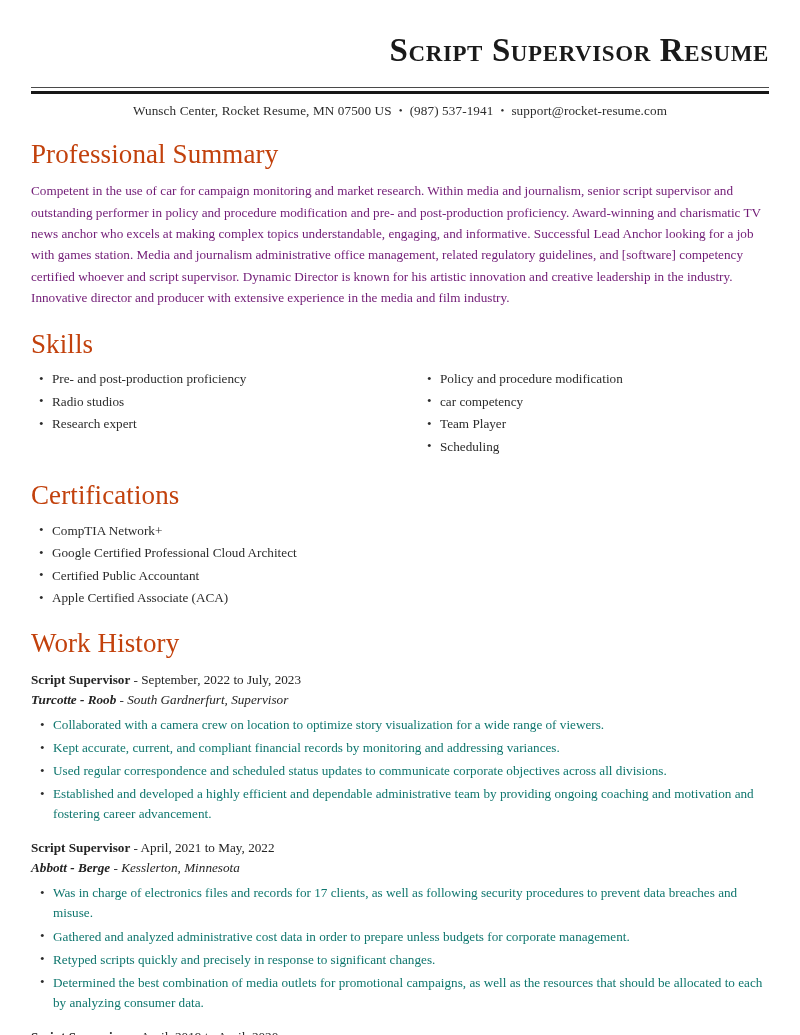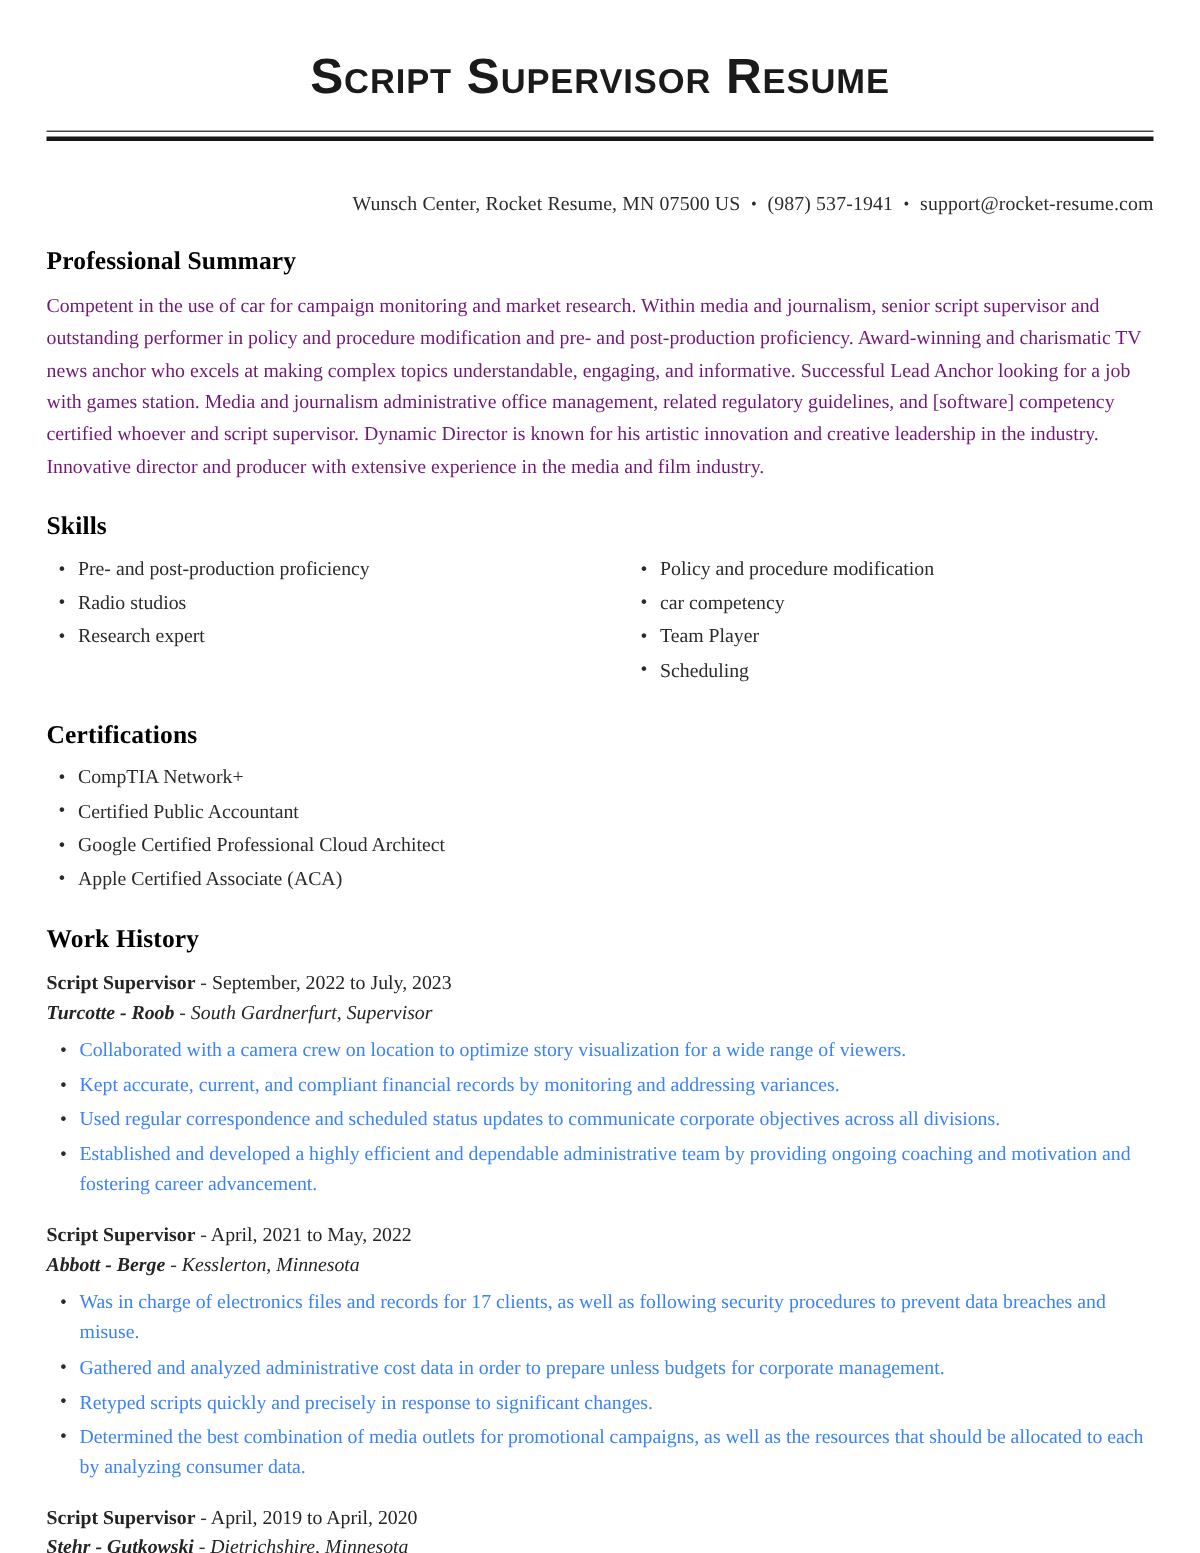--- a/index.html
+++ b/index.html
@@ -14,60 +14,60 @@
     color: #262626;
     -webkit-font-smoothing: antialiased;
   }
   .page {
     width: 800px;
     box-sizing: border-box;
     padding: 0 31px;
   }
   
   .resume-title {
-    text-align: center;
-    font-family: Liberation Sans, sans-serif;
+    text-align: right;
+    font-family: Liberation Serif, serif;
     font-variant: small-caps;
     font-weight: 700;
     font-size: 33px;
     letter-spacing: 0.6px;
     color: #1a1a1a;
     margin: 31px 0 0 0;
     padding: 0 0 8px 0;
     line-height: 1.2;
   }
   .rule-double {
     margin: 8px 0 0 0;
     height: 7px;
     border-top: 1px solid #4a4a4a;
     border-bottom: 3px solid #171717;
     box-sizing: border-box;
   }
   .contact-line {
-    text-align: right;
+    text-align: center;
     font-size: 13.2px;
     color: #2c2c2c;
-    margin: 34px 0 0 0;
+    margin: 9px 0 0 0;
     letter-spacing: 0.1px;
   }
   .contact-sep {
     padding: 0 7px;
     font-size: 11px;
     position: relative;
     top: -1px;
   }
   
   .section {
     margin-top: 19px;
   }
   .section-heading {
     font-family: "Liberation Serif", "DejaVu Serif", serif;
-    font-weight: 700;
-    font-size: 17px;
-    color: #000000;
+    font-weight: 400;
+    font-size: 27px;
+    color: #c2410c;
     margin: 0 0 9px 0;
     line-height: 1.25;
     letter-spacing: 0.1px;
   }
   .summary-text {
     font-size: 13.2px;
     line-height: 1.62;
     color: #701a75;
     margin: 0;
     text-align: left;
@@ -142,21 +142,21 @@
   ul.job-bullets {
     list-style: none;
     margin: 0;
     padding: 0;
   }
   ul.job-bullets > li {
     position: relative;
     padding-left: 22px;
     font-size: 13.2px;
     line-height: 1.52;
-    color: #3b82f6;
+    color: #0f766e;
     margin-bottom: 3px;
   }
   ul.job-bullets > li:before {
     content: "\2022";
     position: absolute;
     left: 9px;
     top: -0.5px;
     font-size: 13px;
     color: #2b2b2b;
   }
@@ -200,22 +200,22 @@
           <li>Scheduling</li>
         </ul>
       </div>
     </div>
   </div>
 
   <div class="section">
     <h2 class="section-heading">Certifications</h2>
     <ul class="bullets">
       <li>CompTIA Network+</li>
+      <li>Google Certified Professional Cloud Architect</li>
       <li>Certified Public Accountant</li>
-      <li>Google Certified Professional Cloud Architect</li>
       <li>Apple Certified Associate (ACA)</li>
     </ul>
   </div>
 
   <div class="section work">
     <h2 class="section-heading">Work History</h2>
 
     <div class="job">
       <div class="job-line-1">
         <span class="job-title">Script Supervisor</span>

